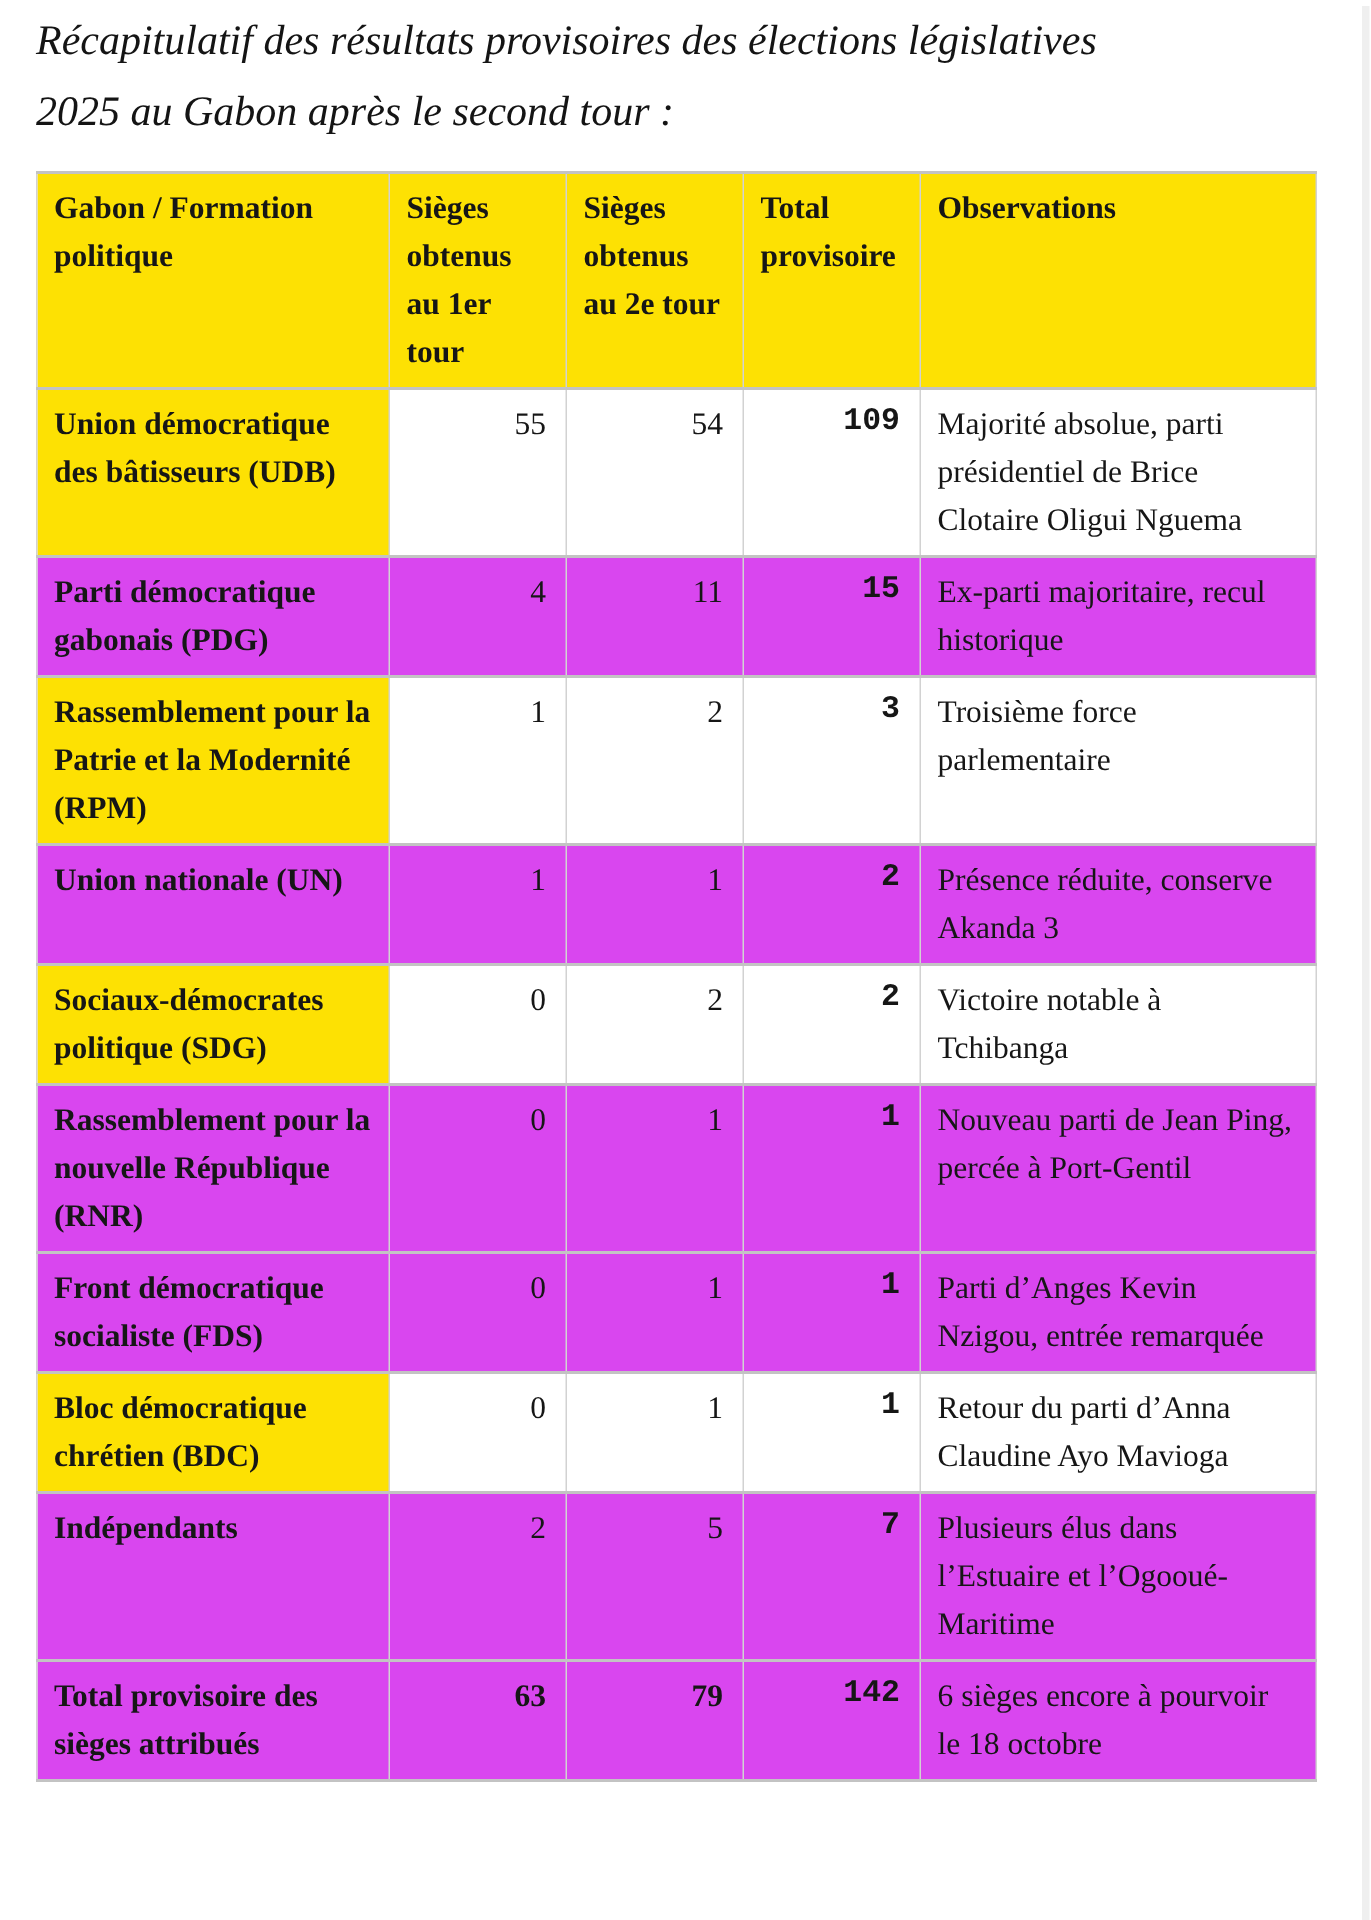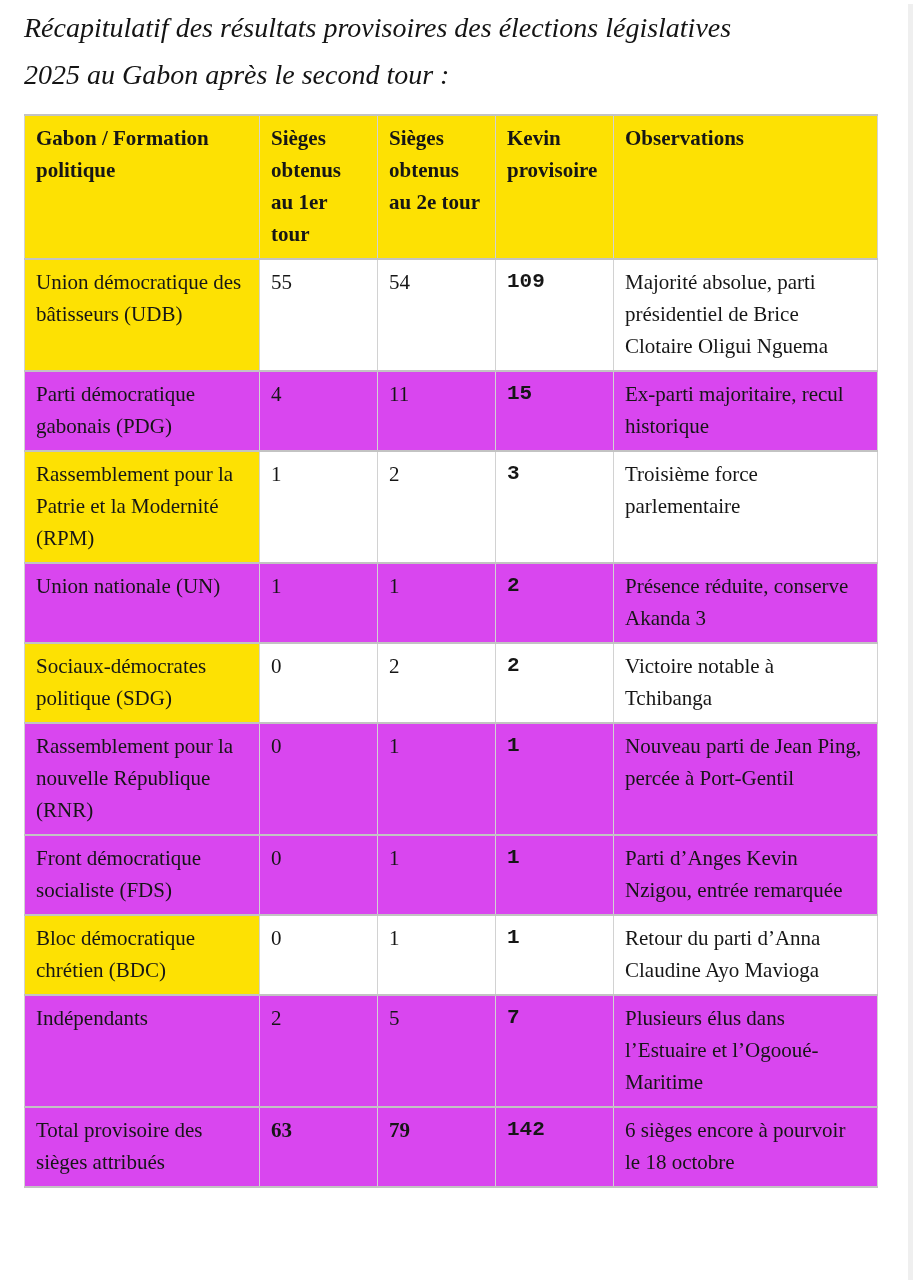--- a/index.html
+++ b/index.html
@@ -51,24 +51,24 @@
 
   thead th {
     background: #fde103;
     font-weight: bold;
   }
 
   tr.alt td { background: #d946ef; }
 
   td.party {
     background: #fde103;
-    font-weight: normal;
+    font-weight: bold;
   }
   td.num {
-    text-align: left;
+    text-align: right;
     padding-right: 13px;
   }
   td.total { font-weight: bold; font-family: Liberation Mono, monospace; }
   tbody tr:last-child td.num { font-weight: bold; }
 
   
   .scrollbar {
     position: absolute;
     top: 0; right: 1px;
     width: 5px; height: 1280px;
@@ -91,21 +91,21 @@
         <col class="c-r1">
         <col class="c-r2">
         <col class="c-total">
         <col class="c-obs">
     </colgroup>
     <thead>
       <tr>
         <th>Gabon / Formation politique</th>
         <th>Sièges obtenus au 1er tour</th>
         <th>Sièges obtenus au 2e tour</th>
-        <th>Kevin provisoire</th>
+        <th>Total provisoire</th>
         <th>Observations</th>
       </tr>
     </thead>
     <tbody>
         <tr>
     <td class="party">Union démocratique des bâtisseurs (UDB)</td>
     <td class="num">55</td>
     <td class="num">54</td>
     <td class="num total">109</td>
     <td class="obs">Majorité absolue, parti présidentiel de Brice Clotaire Oligui Nguema</td>

